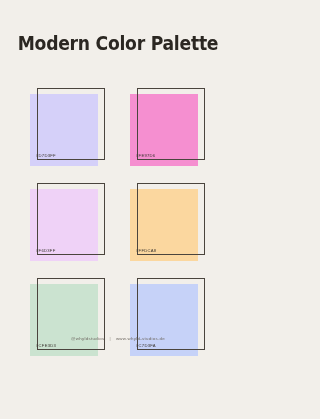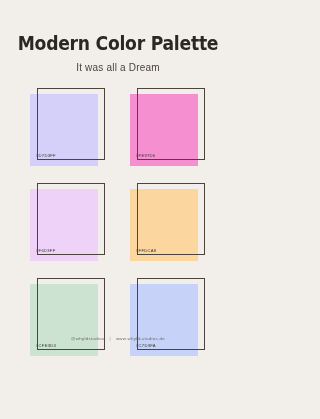--- a/index.html
+++ b/index.html
@@ -126,21 +126,20 @@
     color: #9B948C;
   }
 </style>
 </head>
 <body>
 
 <div class="poster">
 
   <div class="header">
     <h1 class="title">Modern Color Palette</h1>
-    <p class="subtitle">It was all a Dream</p>
   </div>
 
   <div class="grid">
 
     <div class="swatch">
       <div class="swatch-fill" style="background-color: rgb(213, 208, 249);"></div>
       <div class="swatch-frame"></div>
       <div class="swatch-hex">#D7D3FF</div>
     </div>
 

